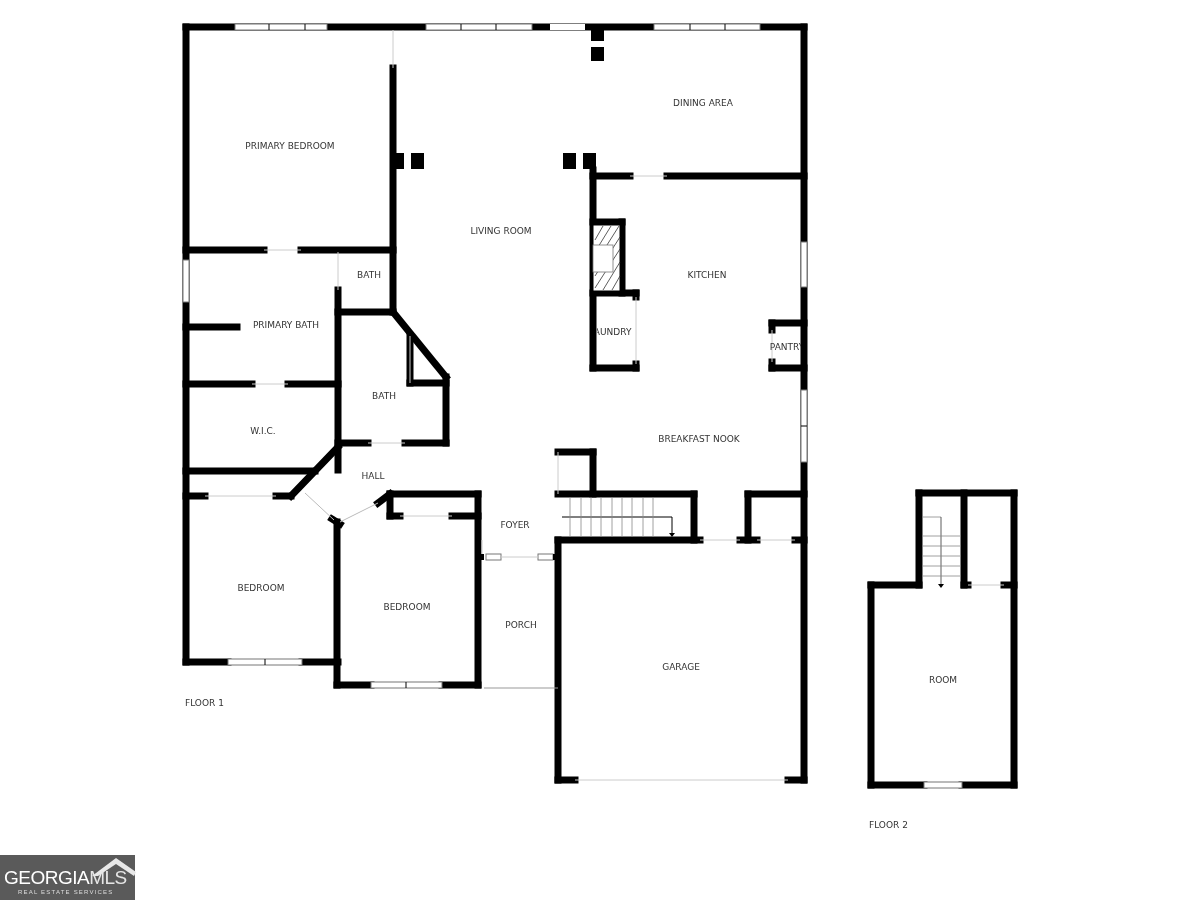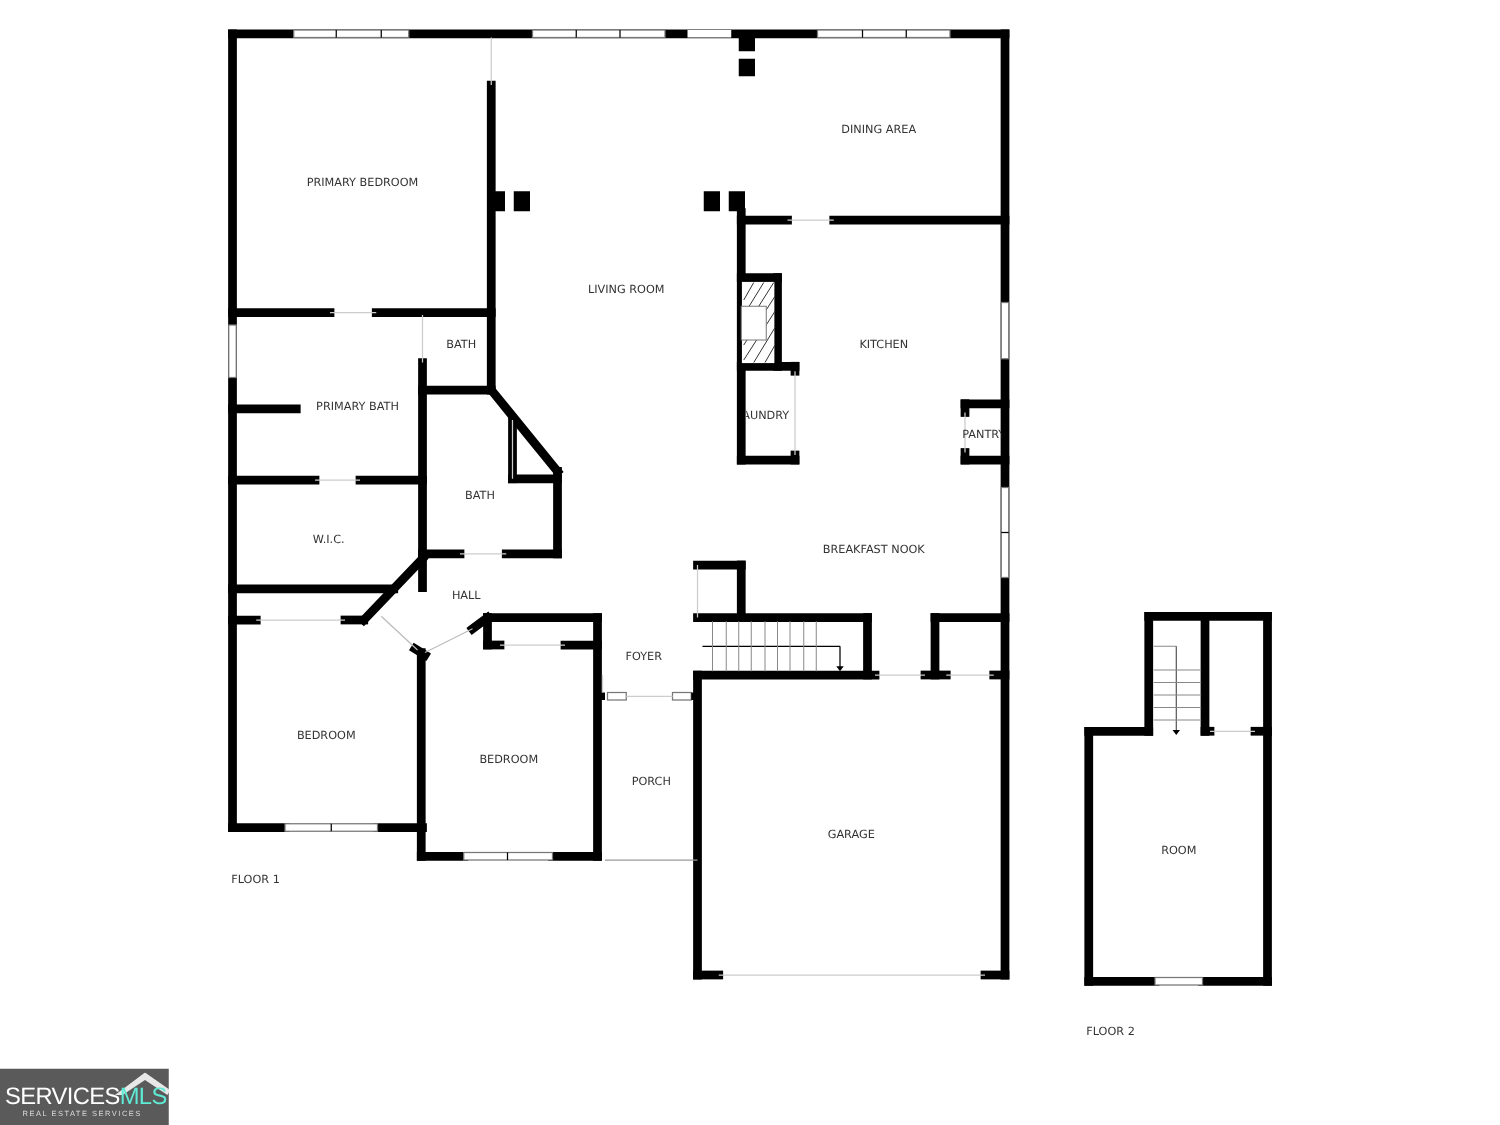--- a/index.html
+++ b/index.html
@@ -6,21 +6,21 @@
   body { width:1200px; height:900px; position:relative; overflow:hidden; font-family:"DejaVu Sans", sans-serif; }
   svg { position:absolute; left:0; top:0; }
   .wall { stroke:#000; stroke-width:7; fill:none; stroke-linecap:square; }
   .thin { stroke:#000; stroke-width:1; fill:none; }
   .win { fill:#fff; stroke:#777; stroke-width:1; }
   .door { stroke:#ccc; stroke-width:1; }
   .lbl { font-family:"DejaVu Sans", sans-serif; font-size:9px; fill:#333; text-anchor:middle; }
   .flr { font-family:"DejaVu Sans", sans-serif; font-size:9px; fill:#333; }
   .logo { position:absolute; left:0; top:855px; width:135px; height:45px; background:#5a5a5a; }
   .logo .t1 { position:absolute; left:4px; top:12px; font-size:19px; color:#fff; letter-spacing:-0.5px; font-family:"Liberation Sans", sans-serif; }
-  .logo .t1 .mls { color:#5eead4;margin-top:28px; }
+  .logo .t1 .mls { color:#e5e5e5;margin-top:28px; }
   .logo .t2 { position:absolute; left:18px; top:34px; font-size:6px; color:#ddd; letter-spacing:1.2px; font-family:"Liberation Sans", sans-serif; }
   .logo .roof { position:absolute; left:92px; top:3px; }
 </style>
 </head>
 <body>
 
 <svg width="1200" height="900" viewBox="0 0 1200 900">
 
   <g>
 
@@ -237,15 +237,15 @@
     <clipPath id="pantryClip">
         <rect x="770" y="326" width="31" height="40"></rect>
       </clipPath>
   </defs>
 </svg>
 
 <div class="logo">
   <svg class="roof" width="44" height="18" viewBox="0 0 44 18">
     <polygon points="0,18 24,0 44,14 42,18 24,6 6,18" fill="#e8e8e8"></polygon>
   </svg>
-  <div class="t1"><span>SERVICES</span><span class="mls">MLS</span></div>
+  <div class="t1"><span>GEORGIA</span><span class="mls">MLS</span></div>
   <div class="t2">REAL ESTATE SERVICES</div>
 </div>
 
 </body></html>

